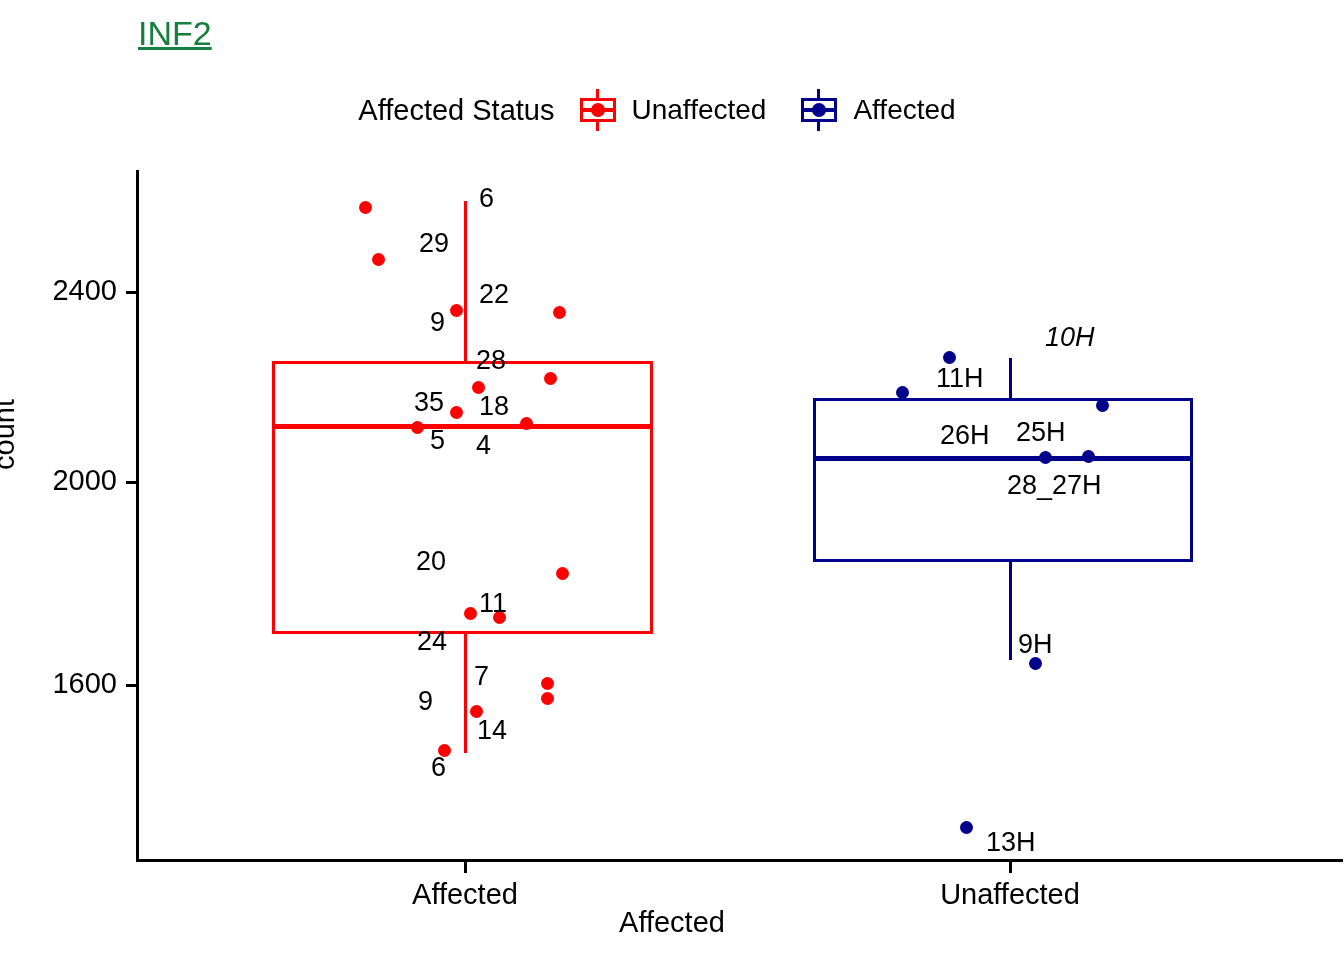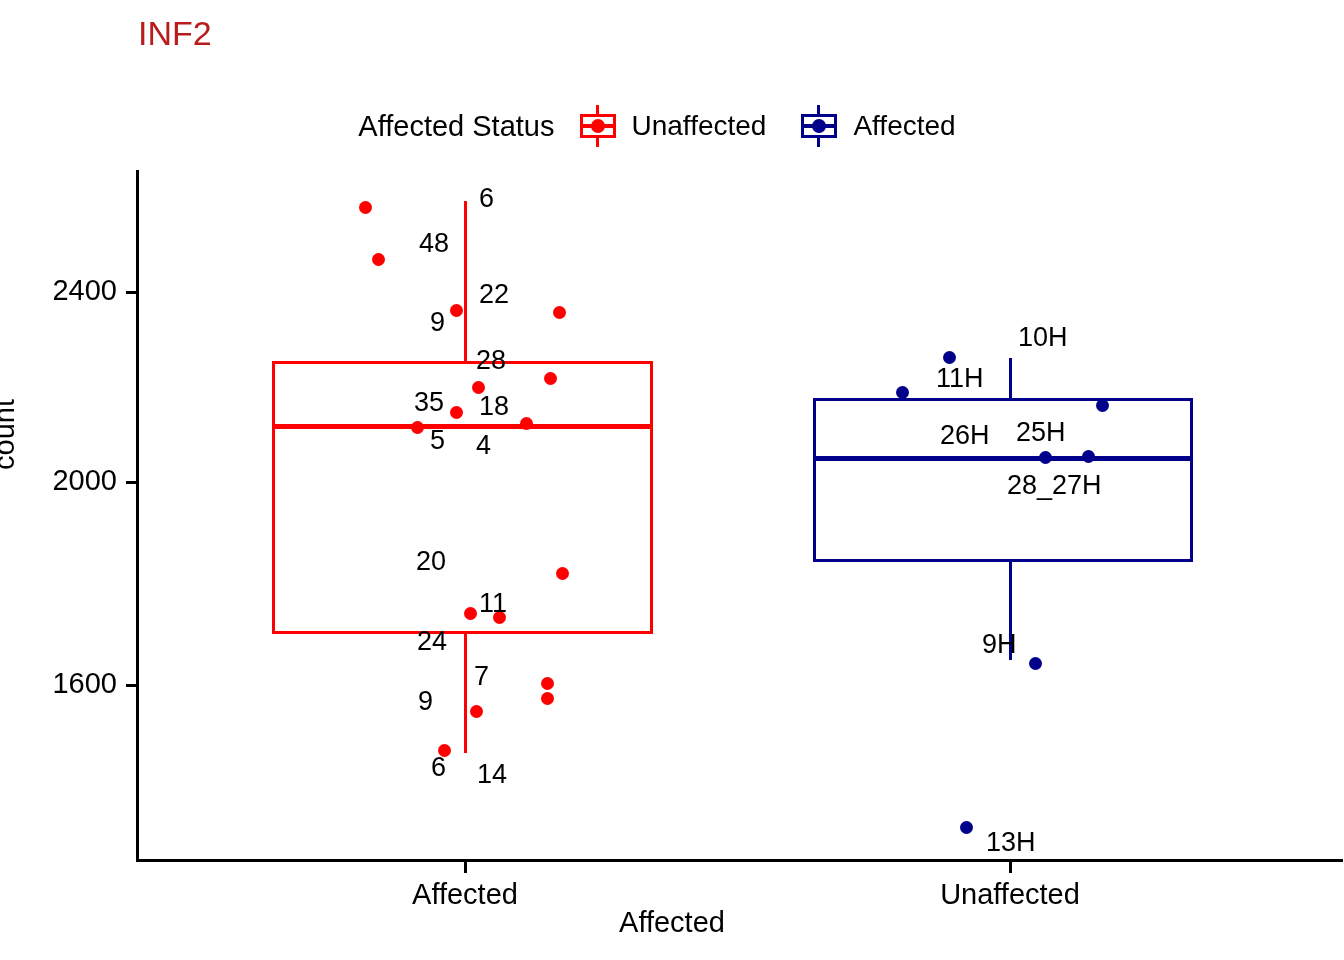--- a/index.html
+++ b/index.html
@@ -3,23 +3,23 @@
 <meta charset="utf-8">
 <style>
   html,body{margin:0;padding:0;}
   body{
     width:1344px;height:960px;background:#ffffff;
     font-family:"Liberation Sans", sans-serif;
     color:#000000;overflow:hidden;position:relative;
   }
   #root{position:absolute;left:0;top:0;width:1344px;height:960px;}
   .abs{position:absolute;}
-  #plot-title{left:138px;top:14px;font-size:34px;color:#b91c1c;white-space:nowrap;}
+  #plot-title{left:138px;top:14px;font-size:34px;color:#15803d;white-space:nowrap;text-decoration:underline;}
   
-  #legend{left:0;top:88px;width:1344px;height:44px;display:flex;align-items:center;justify-content:center;gap:0;margin-top:16px;}
+  #legend{left:0;top:88px;width:1344px;height:44px;display:flex;align-items:center;justify-content:center;gap:0;}
   #legend-title{font-size:29px;color:#000;margin-right:20px;white-space:nowrap;}
   .legend-item{display:flex;align-items:center;gap:11px;margin-right:30px;}
   .legend-key{position:relative;width:46px;height:42px;}
   .legend-key .lbox{position:absolute;left:5px;top:9px;width:36px;height:24px;border:3px solid currentColor;box-sizing:border-box;background:#fff;}
   .legend-key .lwhisk-t{position:absolute;left:21px;top:0px;width:3px;height:10px;background:currentColor;}
   .legend-key .lwhisk-b{position:absolute;left:21px;top:32px;width:3px;height:10px;background:currentColor;}
   .legend-key .lmed{position:absolute;left:5px;top:19px;width:36px;height:4px;background:currentColor;}
   .legend-key .ldot{position:absolute;left:16px;top:14px;width:14px;height:14px;border-radius:50%;background:currentColor;}
   .legend-label{font-size:28px;color:#000;white-space:nowrap;}
   #y-axis-line{left:136px;top:170px;width:3px;height:692px;background:#000;}
@@ -106,48 +106,48 @@
       <div class="pt" style="left: 417px; top: 427px; background: rgb(255, 0, 0);"></div>
       <div class="pt" style="left: 526px; top: 423px; background: rgb(255, 0, 0);"></div>
       <div class="pt" style="left: 562px; top: 573px; background: rgb(255, 0, 0);"></div>
       <div class="pt" style="left: 470px; top: 613px; background: rgb(255, 0, 0);"></div>
       <div class="pt" style="left: 499px; top: 617px; background: rgb(255, 0, 0);"></div>
       <div class="pt" style="left: 547px; top: 683px; background: rgb(255, 0, 0);"></div>
       <div class="pt" style="left: 547px; top: 698px; background: rgb(255, 0, 0);"></div>
       <div class="pt" style="left: 476px; top: 711px; background: rgb(255, 0, 0);"></div>
       <div class="pt" style="left: 444px; top: 750px; background: rgb(255, 0, 0);"></div>
       <div class="plabel" style="left: 479px; top: 183px;">6</div>
-      <div class="plabel" style="left: 419px; top: 228px;">48</div>
+      <div class="plabel" style="left: 419px; top: 228px;">29</div>
       <div class="plabel" style="left: 479px; top: 279px;">22</div>
       <div class="plabel" style="left: 430px; top: 307px;">9</div>
       <div class="plabel" style="left: 476px; top: 345px;">28</div>
       <div class="plabel" style="left: 414px; top: 387px;">35</div>
       <div class="plabel" style="left: 479px; top: 391px;">18</div>
       <div class="plabel" style="left: 430px; top: 425px;">5</div>
       <div class="plabel" style="left: 476px; top: 430px;">4</div>
       <div class="plabel" style="left: 416px; top: 546px;">20</div>
       <div class="plabel" style="left: 479px; top: 588px; text-align: center;">11</div>
       <div class="plabel" style="left: 417px; top: 626px;">24</div>
       <div class="plabel" style="left: 474px; top: 661px;">7</div>
       <div class="plabel" style="left: 418px; top: 686px;">9</div>
-      <div class="plabel" style="left: 477px; top: 715px; margin-top: 44px;">14</div>
+      <div class="plabel" style="left: 477px; top: 715px;">14</div>
       <div class="plabel" style="left: 431px; top: 752px;">6</div>
       <div class="whisker" style="left: 1009px; top: 358px; width: 3px; height: 40px; background: rgb(0, 0, 139);"></div>
       <div class="whisker" style="left: 1009px; top: 562px; width: 3px; height: 98px; background: rgb(0, 0, 139);"></div>
       <div class="box" style="left: 813px; top: 398px; width: 380px; height: 164px; border: 3px solid rgb(0, 0, 139);"></div>
       <div class="median" style="left: 813px; top: 456px; width: 380px; height: 5px; background: rgb(0, 0, 139);"></div>
       <div class="pt" style="left: 949px; top: 357px; background: rgb(0, 0, 139);"></div>
       <div class="pt" style="left: 902px; top: 392px; background: rgb(0, 0, 139);"></div>
       <div class="pt" style="left: 1102px; top: 405px; background: rgb(0, 0, 139);"></div>
       <div class="pt" style="left: 1045px; top: 457px; background: rgb(0, 0, 139);"></div>
       <div class="pt" style="left: 1088px; top: 456px; background: rgb(0, 0, 139);"></div>
       <div class="pt" style="left: 1035px; top: 663px; background: rgb(0, 0, 139);"></div>
       <div class="pt" style="left: 966px; top: 827px; background: rgb(0, 0, 139);"></div>
-      <div class="plabel" style="left: 1018px; top: 322px;">10H</div>
+      <div class="plabel" style="left: 1045px; top: 322px; font-style: italic;">10H</div>
       <div class="plabel" style="left: 936px; top: 363px;">11H</div>
       <div class="plabel" style="left: 940px; top: 420px;">26H</div>
       <div class="plabel" style="left: 1016px; top: 417px;">25H</div>
       <div class="plabel" style="left: 986px; top: 470px; margin-left: 21px;">28_27H</div>
-      <div class="plabel" style="left: 982px; top: 629px; text-align: right;">9H</div>
+      <div class="plabel" style="left: 1018px; top: 629px; text-align: right;">9H</div>
       <div class="plabel" style="left: 986px; top: 827px;">13H</div>
     </div>
 
 </div>
 
 </body></html>

